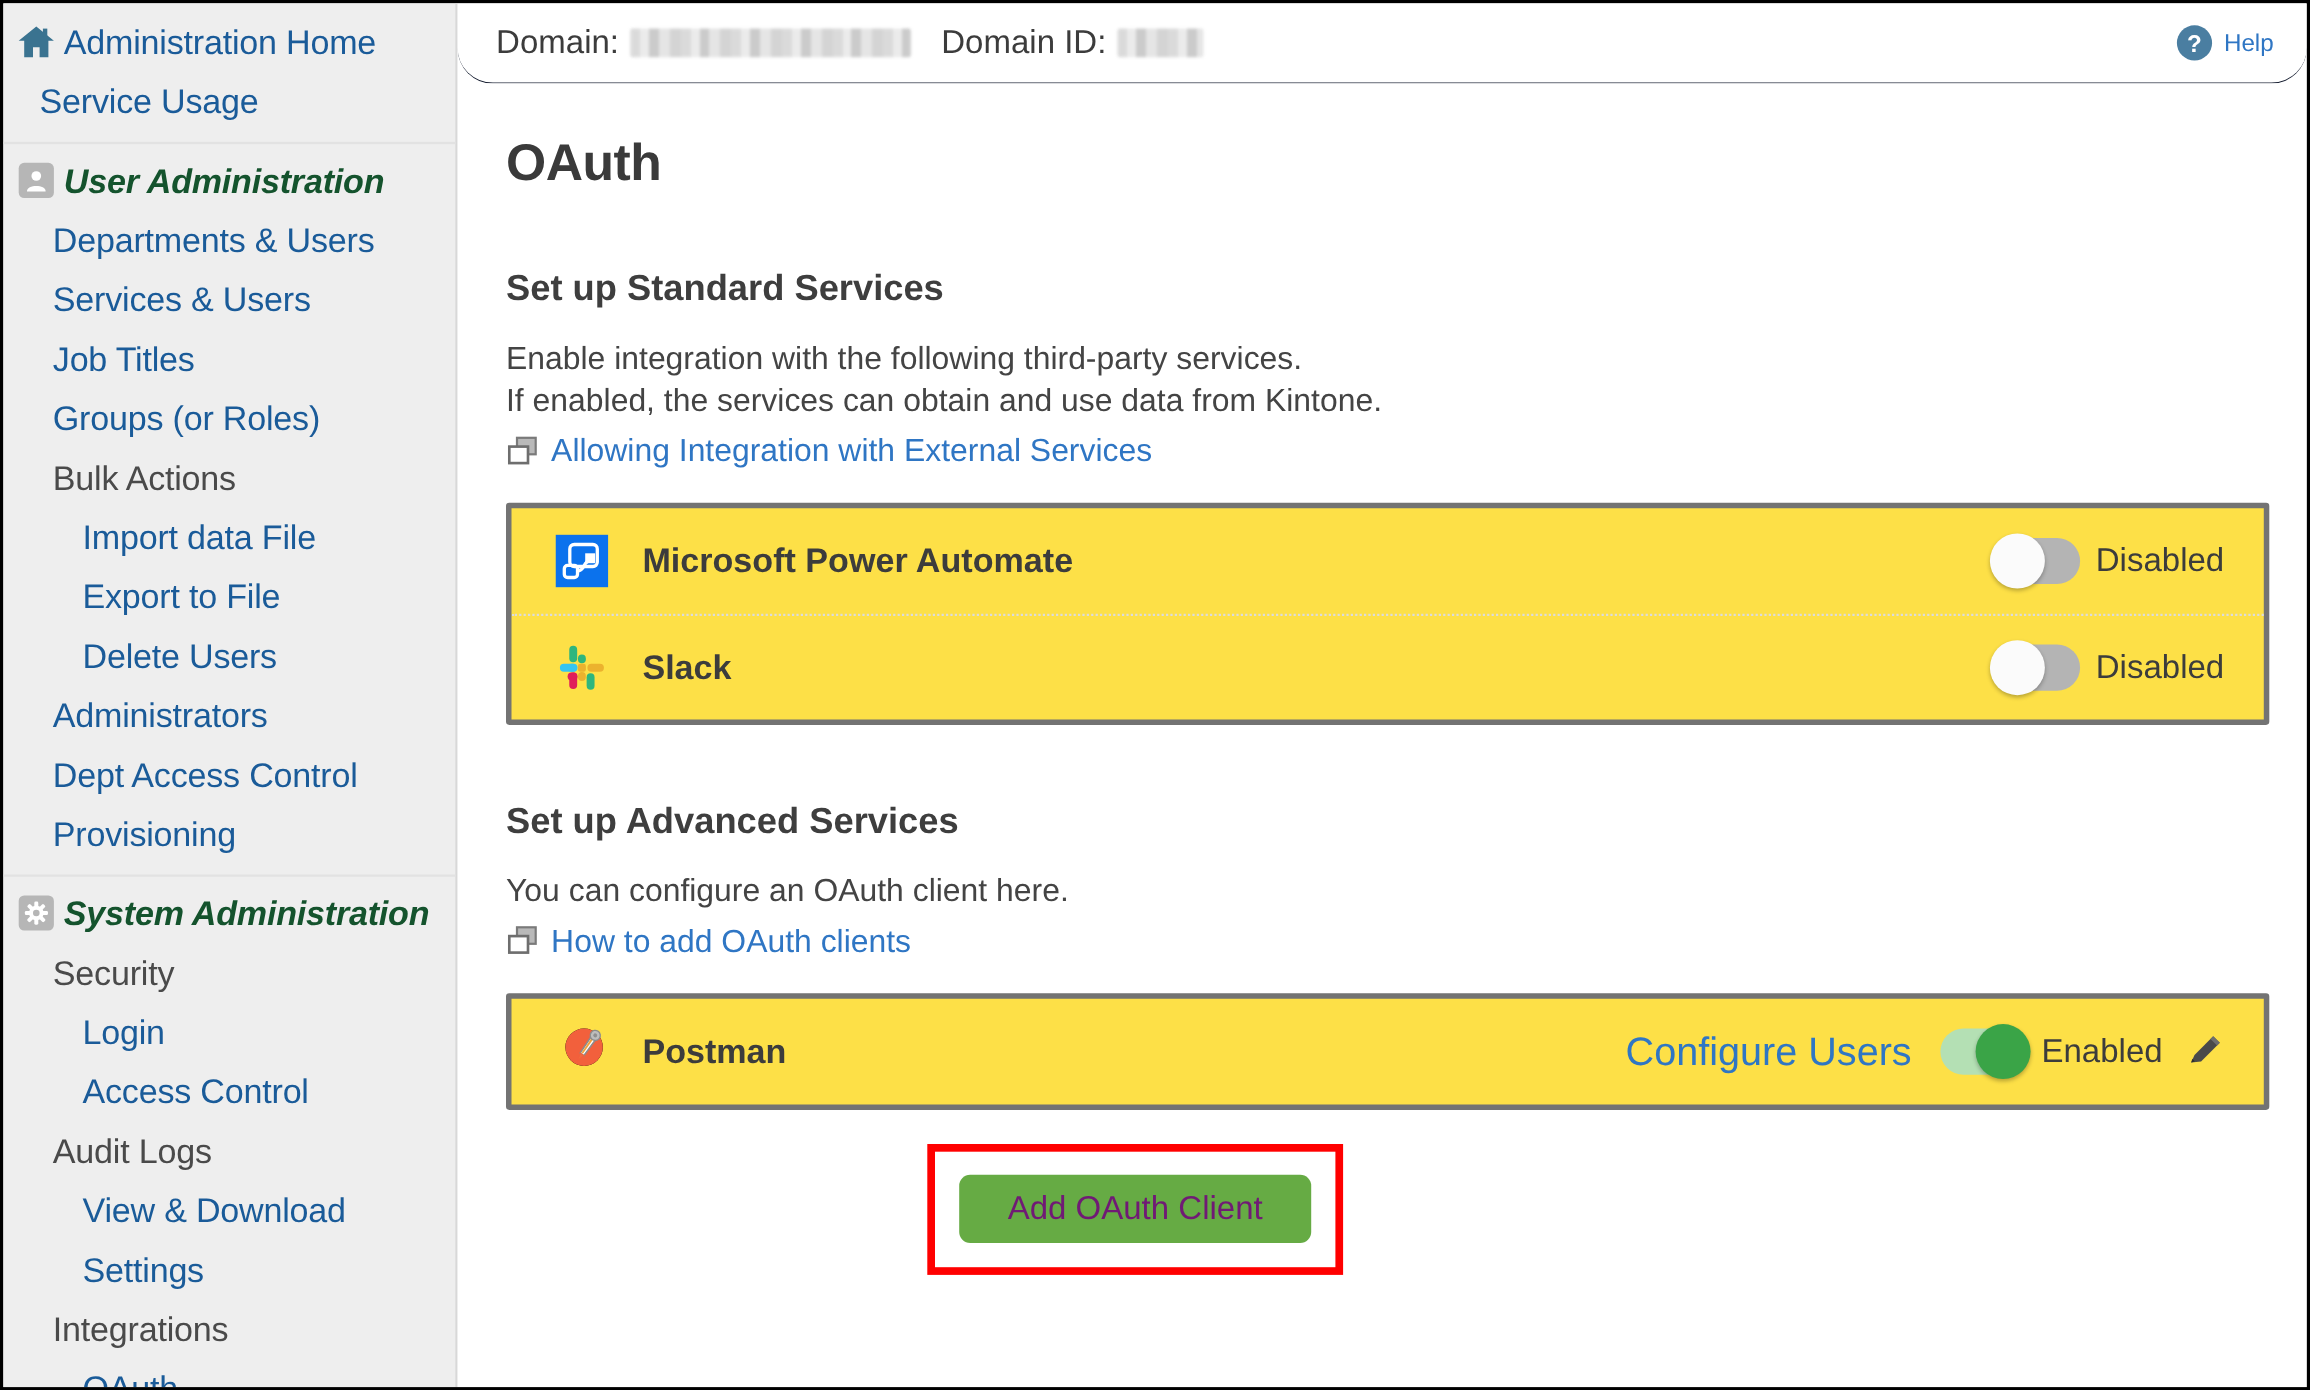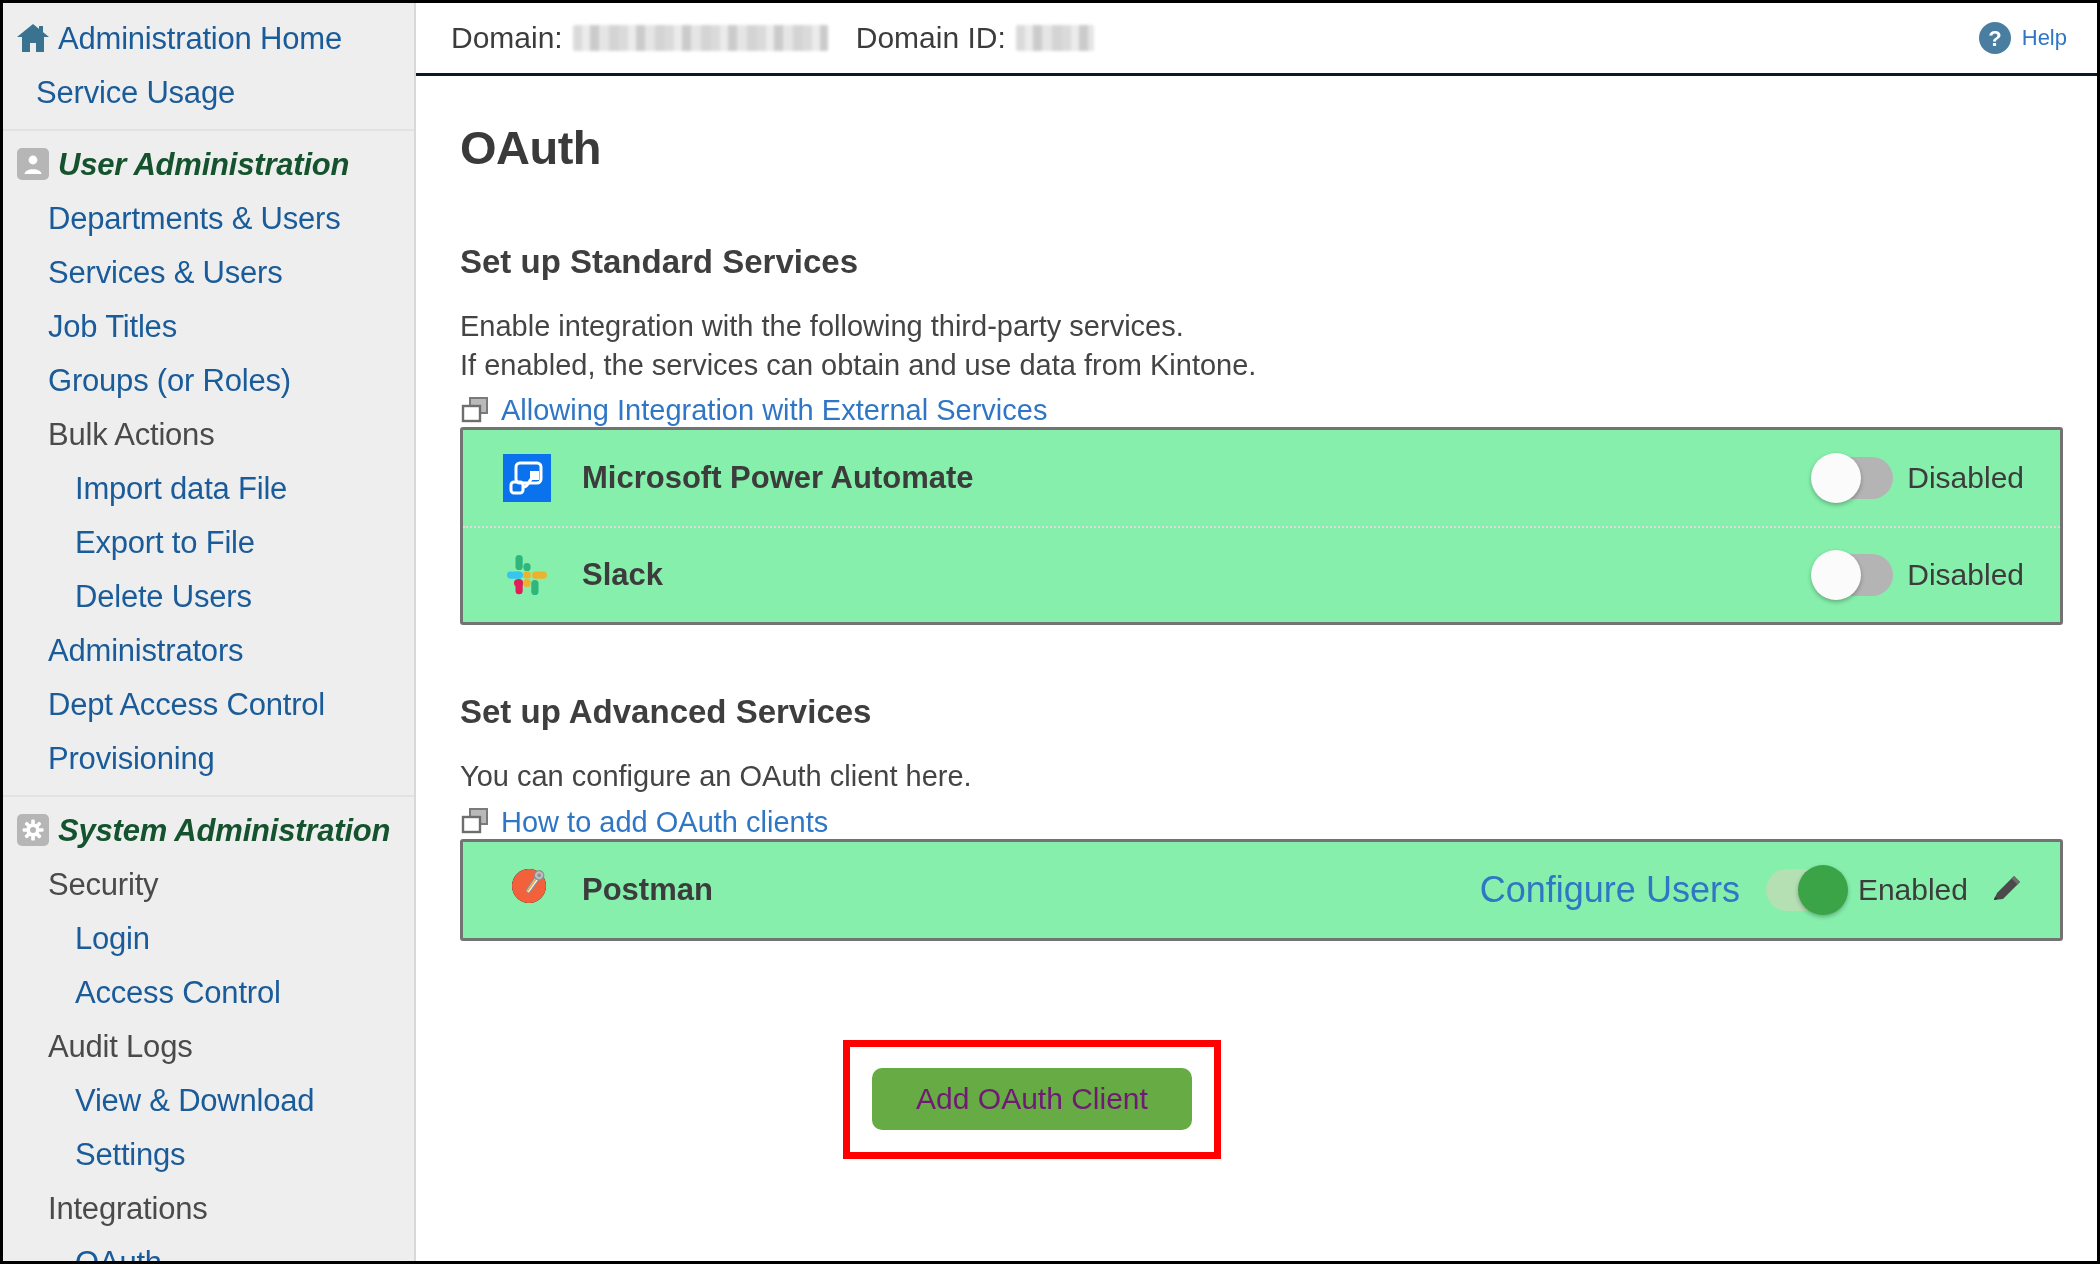--- a/index.html
+++ b/index.html
@@ -70,23 +70,24 @@
   
   .main{
     flex:1 1 auto;
     position:relative;
     background:#fff;
     overflow:hidden;
   }
   .topbar{
     height:73px;
     box-sizing:border-box;
-    border-bottom:3px solid #0f172a;
+    border-bottom:1px solid #0f172a;
     display:flex;align-items:center;
     padding:0 30px 0 35px;
+    border-radius:32px;
   }
   .dom-label{
     font-size:30px;color:#3c3c3c;
   }
   .redact{
     display:inline-block;
     height:26px;
     margin:0 6px 0 10px;
     vertical-align:middle;
     border-radius:2px;
@@ -123,23 +124,24 @@
     font-size:29px;color:#444;margin:26px 0 0 0;line-height:1.33;
   }
   .ext-link-row{
     display:flex;align-items:center;gap:11px;margin-top:10px;
   }
   .ext-link{
     font-size:29px;color:#2f76c4;cursor:pointer;
   }
 
   .card{
-    border:3px solid #737373;
+    margin-top:30px;
+    border:5px solid #737373;
     border-radius:3px;
-    background:#86efac;
+    background:#fde047;
     box-sizing:border-box;
   }
   .srv-row{
     display:flex;align-items:center;
     height:96px;
     padding:0 36px 0 40px;
     box-sizing:border-box;
   }
   .srv-row + .srv-row{
     border-top:2px dotted #dcdcdc;

